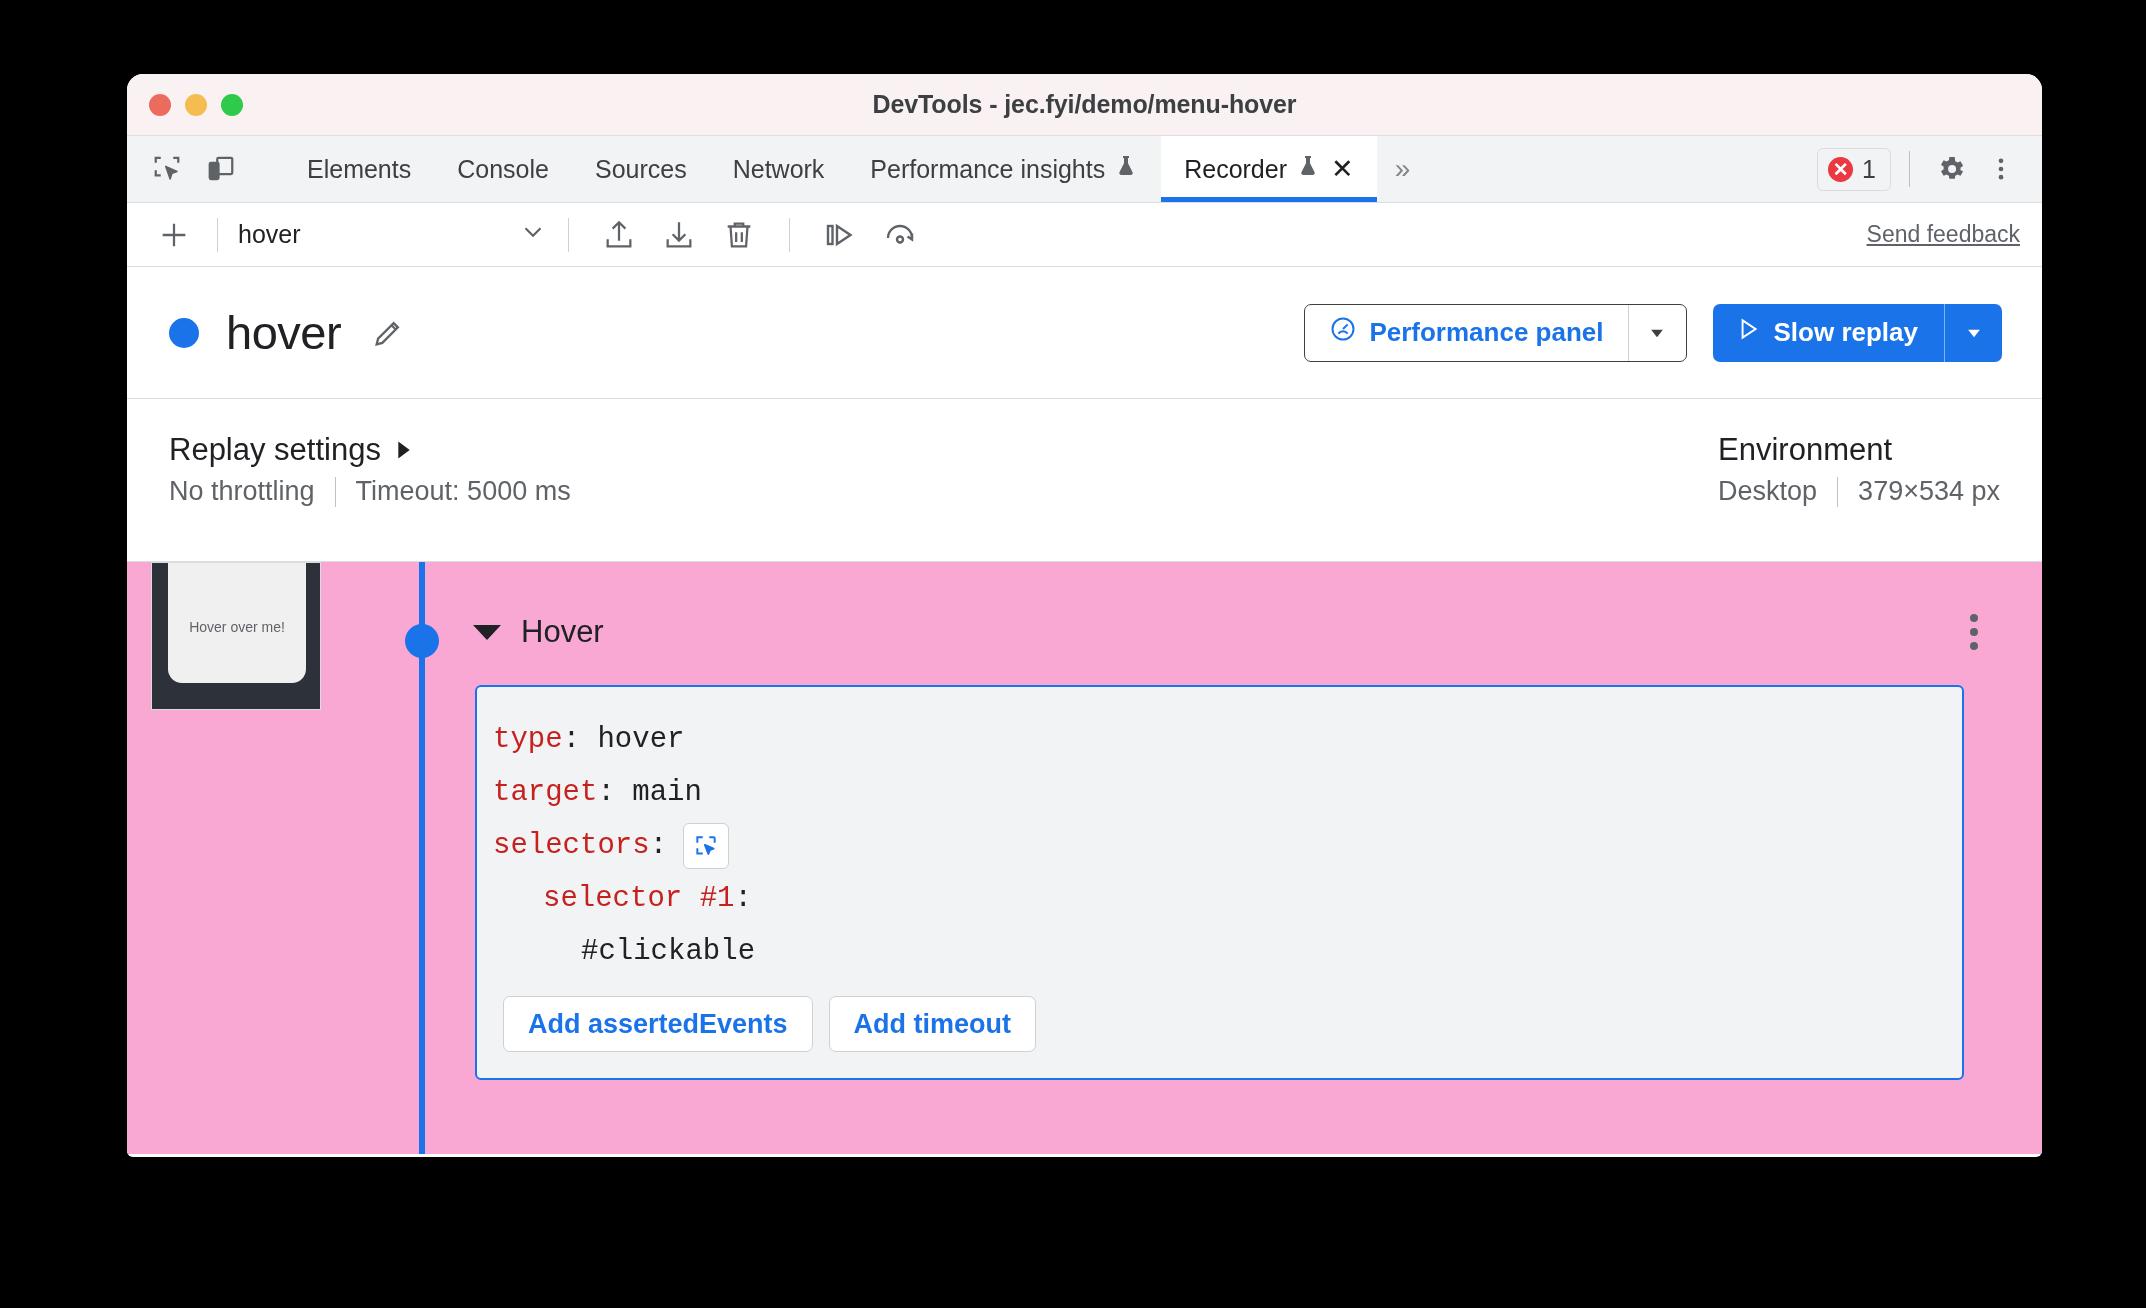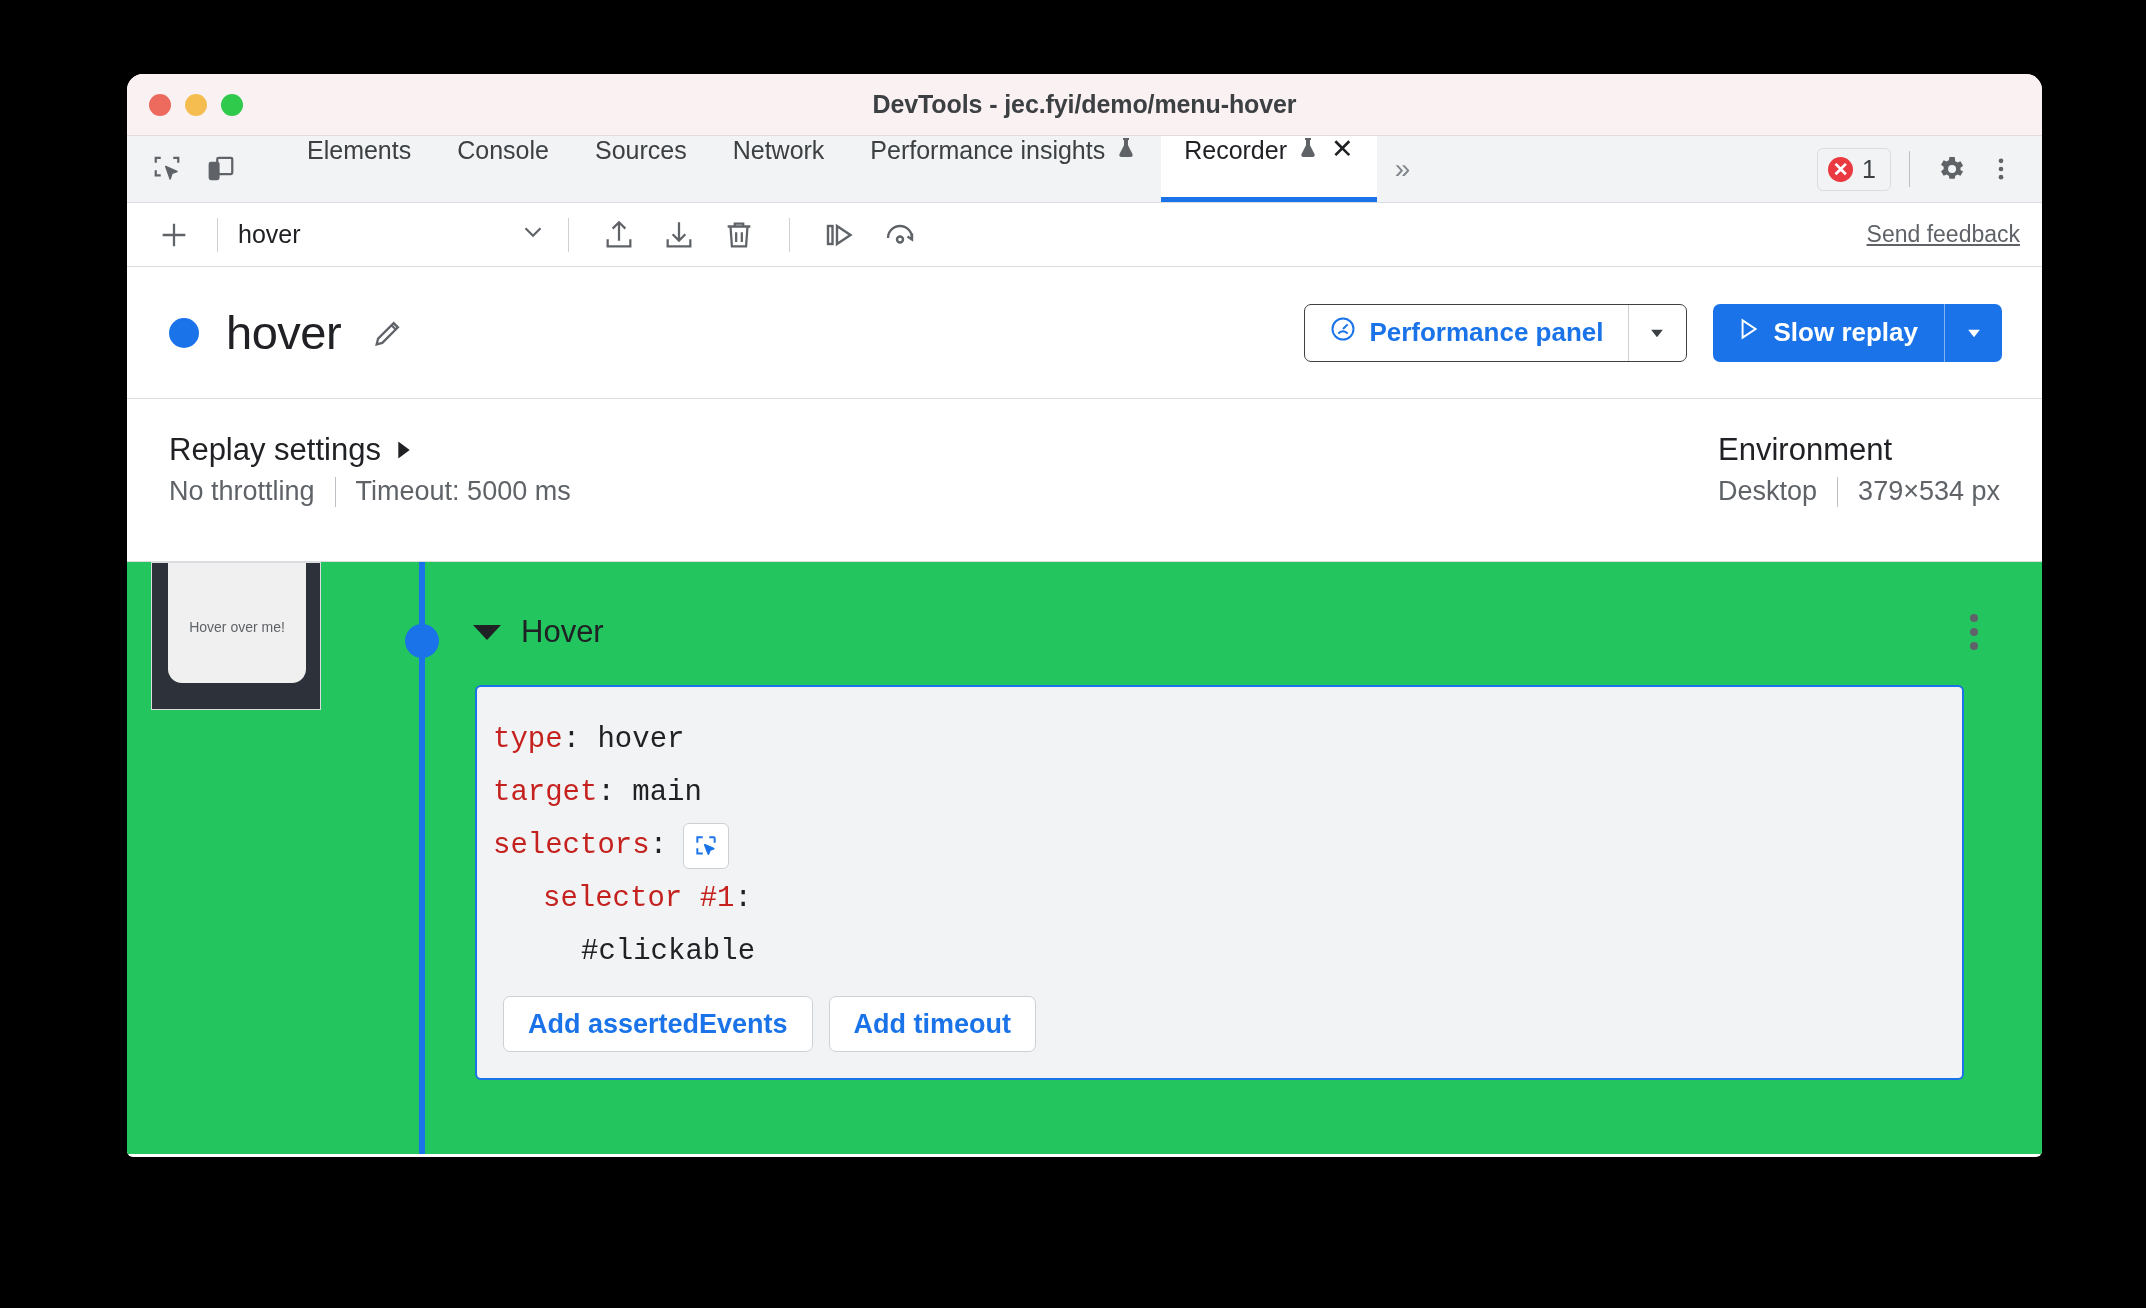--- a/index.html
+++ b/index.html
@@ -81,20 +81,21 @@
     border-radius: 4px;
   }
   .tb-sep {
     width: 1px;
     background: #bdc1c6;
     margin: 16px 10px 16px 6px;
   }
   .tabs { display: flex; align-items: stretch; }
   .tab {
     display: flex;
+    align-items: center;
     gap: 9px;
     padding: 0 23px;
     font-size: 25px;
     color: #3c4043;
     position: relative;
   }
   .tab.active {
     background: #ffffff;
     color: #202124;
   }
@@ -280,21 +281,21 @@
   }
   .set-sub .bar {
     width: 1px; height: 30px;
     background: #bdc1c6;
     margin: 0 20px;
   }
 
   
   .steps {
     position: relative;
-    background: #22c55e;
+    background: #f9a8d4;
     height: 592px;
     overflow: hidden;
   }
   .thumb-wrap {
     position: absolute;
     left: 24px;
     top: 0px;
     width: 170px;
     height: 148px;
   }

